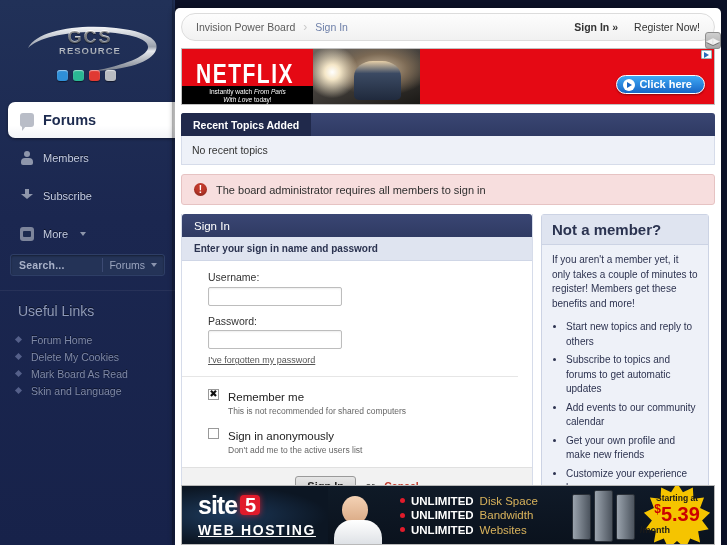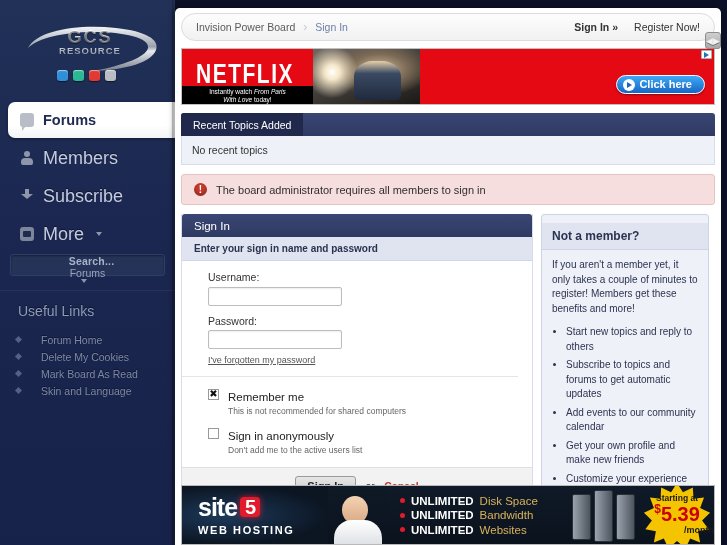--- a/index.html
+++ b/index.html
@@ -27,21 +27,21 @@
   .logo-swoosh {
     position: absolute; left: 20px; top: 24px; width: 140px; height: 52px;
   }
   .logo-dots { position:absolute; left: 57px; top: 70px; display:flex; gap:5px; }
   .logo-dots span { width: 11px; height: 11px; border-radius: 3px; display:block;
      box-shadow: inset 0 1px 1px rgba(255,255,255,.55), 0 1px 1px rgba(0,0,0,.5); }
 
   .nav-item {
     position: relative; display:flex; align-items:center; gap: 9px;
     height: 36px; margin: 0 8px 2px 8px; padding-left: 12px;
-    color: #c3cbe0; font-size: 18px; border-radius: 6px;
+    color: #c3cbe0; font-size: 11px; border-radius: 6px;
     text-shadow: 0 -1px 0 rgba(0,0,0,.5);
     cursor: pointer;
   }
   .nav-item.active {
     background: linear-gradient(180deg,#ffffff 0%, #ffffff 65%, #f3f4f7 100%);
     color: #1d2b4f; font-weight: bold; font-size: 14.5px;
     box-shadow: 0 1px 3px rgba(0,0,0,.45);
     text-shadow: none;
     margin-right: 0; border-radius: 7px 0 0 7px;
     width: 167px;
@@ -66,31 +66,30 @@
 
   .sb-section-title {
     color: #8f9ab8; font-size: 14px; padding: 12px 0 8px 18px;
     text-shadow: 0 -1px 0 rgba(0,0,0,.5);
   }
   .sb-search-wrap { margin: 0 10px; }
   .sb-search {
     display:flex; align-items:center; height: 22px;
     background: #243357; border: 1px solid #2e3e66; border-radius: 3px;
     box-shadow: inset 0 1px 2px rgba(0,0,0,.4);
-    flex-direction: column;
   }
   .sb-search .q { flex:1; padding-left:8px; font-size:10.5px; color:#a9b2c9; font-weight:bold; letter-spacing:.2px;}
   .sb-search .sep { width:1px; height:14px; background:#3a4straight; background:#3c4a73; }
   .sb-search .scope { padding: 0 6px; font-size:10.5px; color:#9aa4be; }
   .sb-search .scaret { width:0;height:0;border-left:3px solid transparent;border-right:3px solid transparent;
     border-top:4px solid #8a94ae; margin-right:7px; }
 
   .sb-divider { height:1px; background: rgba(255,255,255,.06); margin: 14px 0 0 0; }
   .sb-links { padding: 4px 0 0 16px; }
-  .sb-link { display:flex; align-items:center; gap:20px; font-size:10.5px; color:#7e88a6;
+  .sb-link { display:flex; align-items:center; gap:10px; font-size:10.5px; color:#7e88a6;
       height: 17px; text-shadow: 0 -1px 0 rgba(0,0,0,.45); cursor:pointer; }
   .sb-bullet { width:5px;height:5px; background:#55608a; transform: rotate(45deg); flex:0 0 auto;}
 
   
   #main {
     position:absolute; left:175px; top:8px; width: 546px; height: 537px;
     background: #ffffff;
     border-radius: 5px 5px 0 0;
     box-shadow: -2px 0 5px rgba(0,0,0,.35);
     overflow: hidden;
@@ -174,21 +173,21 @@
     border-left:5px solid #2a6ebb;border-top:3px solid transparent;border-bottom:3px solid transparent;}
 
   
   .panel-wrap { margin: 8px 6px 0 6px; }
   .bar-dark {
     height: 23px; background: linear-gradient(180deg,#3a4673 0%, #2f3a63 100%);
     border-radius: 3px 3px 0 0; display:flex; align-items:center;
   }
   .bar-dark .tag {
     height: 23px; display:flex;align-items:center; padding: 0 12px;
-    background: #20294b; color:#fff; font-size:10.5px; font-weight:normal;
+    background: #20294b; color:#fff; font-size:10.5px; font-weight:bold;
     border-radius: 3px 0 0 0;
   }
   .list-empty {
     background:#eef1f8; border:1px solid #d6dcea; border-top:none;
     padding: 8px 10px; font-size:10.5px; color:#333;
   }
 
   .notice {
     margin: 9px 6px 0 6px;
     background:#f7dede; border:1px solid #e6c3c3; border-radius:3px;
@@ -240,41 +239,41 @@
     font-size:11px; font-weight:bold; color:#222; padding: 3px 11px;
     font-family:"Liberation Sans", sans-serif; cursor:pointer;
   }
   .or-txt { font-size:10.5px; color:#333; margin: 0 5px; }
   .cancel-link { font-size:10.5px; color:#c0392b; font-weight:bold; text-decoration:underline; cursor:pointer;}
 
   
   .member-panel { width: 168px; border:1px solid #ccd3e4; background:#eef1f8; border-radius:3px; }
   .member-head {
     background:#dfe4f0; border-bottom:1px solid #ccd3e4;
-    font-size:12px; font-weight:bold; color:#2b3350; padding: 6px 10px; margin-top: 8px;
+    font-size:15px; font-weight:bold; color:#2b3350; padding: 6px 10px;
   }
   .member-body { padding: 8px 10px 10px 10px; font-size:10px; color:#2d3350; line-height: 1.45; }
   .member-body ul { margin: 9px 0 0 14px; }
   .member-body li { margin-bottom: 4px; }
   .reg-now { text-align:center; font-size:10.5px; color:#2b3a63; padding: 10px 0 2px 0; cursor:pointer; }
 
   
   .ad-site5 {
     position:absolute; left: 6px; bottom: 0; width: 534px; height: 60px;
     border:1px solid #b9b9b9; overflow:hidden;
     background: linear-gradient(180deg,#101a28 0%, #0a121d 100%);
     display:flex; align-items:center;
   }
   .s5-left { width: 146px; padding-left: 16px; position:relative;
     background: radial-gradient(ellipse at 30% 50%, #1d3a5c 0%, #0c1623 70%); height:100%;
     display:flex; flex-direction:column; justify-content:center; }
   .s5-site { font-size: 25px; font-weight:bold; color:#fff; letter-spacing:-1px; line-height:1; display:flex; align-items:center;}
   .s5-five { display:inline-block; background:#e11b2b; color:#fff; border-radius:4px;
      font-size:20px; padding: 0px 5px; margin-left: 3px; box-shadow: 0 0 6px rgba(225,27,43,.8); }
-  .s5-wh { font-size: 11px; color:#fff; letter-spacing:1.6px; margin-top:4px; font-weight:bold;}
+  .s5-wh { font-size: 14px; color:#fff; letter-spacing:1.6px; margin-top:4px; font-weight:bold;text-decoration:underline;}
   .s5-person { width: 62px; height:100%; position:relative;
     background: linear-gradient(180deg,#0f1a27,#0a121d); }
   .s5-person:before{content:"";position:absolute;left:14px;top:10px;width:26px;height:28px;border-radius:50%;
     background: linear-gradient(180deg,#f4d2b5,#d9a883);}
   .s5-person:after{content:"";position:absolute;left:6px;top:34px;width:48px;height:28px;border-radius:18px 18px 0 0;
     background: linear-gradient(180deg,#ffffff,#d9dde2);}
   .s5-mid { flex:1; padding-left: 10px; }
   .s5-line { display:flex; align-items:center; gap:6px; font-size:11.5px; margin: 2.5px 0; }
   .s5-dot { width:5px;height:5px;border-radius:50%;background:#e11b2b; flex:0 0 auto;}
   .s5-u { color:#fff; font-weight:bold; }
@@ -286,21 +285,21 @@
   .s5-rack i:nth-child(3){left:46px;}
   .s5-burst { width: 74px; height:100%; position:relative; }
   .s5-star {
     position:absolute; left:4px; top:-3px; width:66px; height:66px; background:#f5c400;
     clip-path: polygon(50% 0%,59% 14%,74% 7%,75% 24%,91% 22%,85% 38%,100% 45%,88% 57%,98% 70%,82% 73%,85% 90%,70% 84%,63% 99%,50% 88%,37% 99%,30% 84%,15% 90%,18% 73%,2% 70%,12% 57%,0% 45%,15% 38%,9% 22%,25% 24%,26% 7%,41% 14%);
     box-shadow: 0 0 8px rgba(245,196,0,.6);
   }
   .s5-start { position:absolute; left:0; right:0; top:7px; text-align:center; font-size:8.5px; color:#1a1a1a; font-weight:bold; }
   .s5-price { position:absolute; left:0; right:0; top:17px; text-align:center; font-size:20px; font-weight:bold; color:#cc0000; line-height:1;}
   .s5-price sup { font-size:12px; vertical-align: super; }
-  .s5-month { position:absolute; left:0; right:0; top:39px; text-align:right; font-size:9px; color:#1a1a1a; font-weight:bold; }
+  .s5-month { position:absolute; left:0; right:0; top:39px; text-align:left; font-size:9px; color:#1a1a1a; font-weight:bold; }
 </style>
 </head>
 <body>
 
 <div id="app">
 
   <div id="sidebar">
 
     <div class="sb-logo">
       <svg class="logo-swoosh" viewBox="0 0 140 52">

